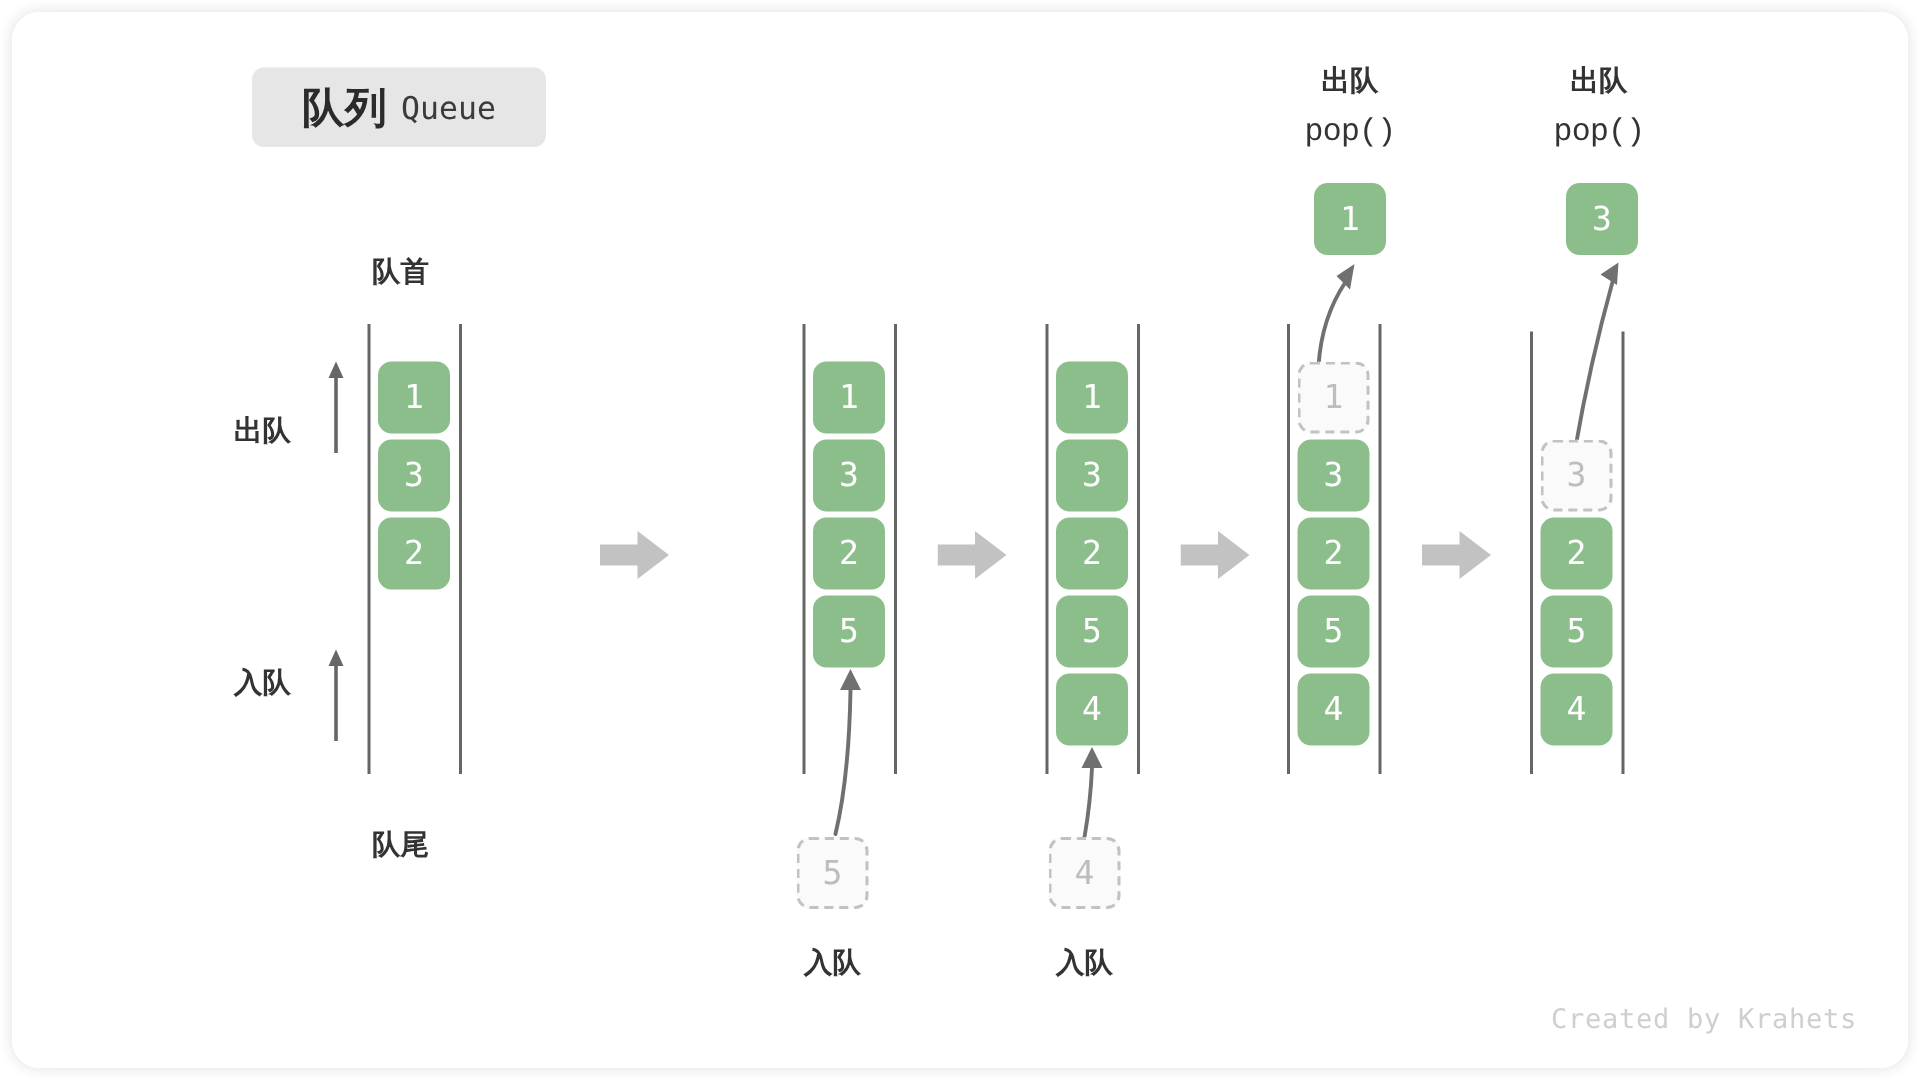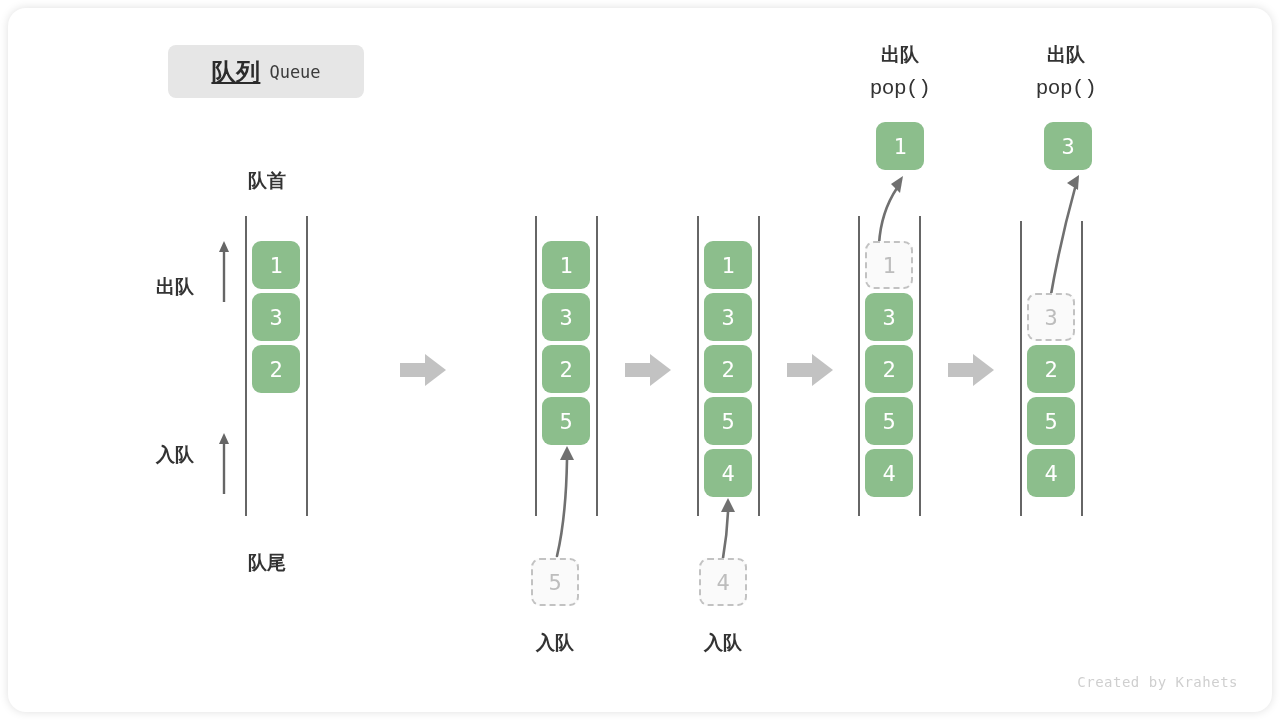--- a/index.html
+++ b/index.html
@@ -32,29 +32,28 @@
     width: 196px;
     height: 53px;
     background: #e6e6e6;
     border-radius: 8px;
     display: flex;
     align-items: center;
     justify-content: center;
     gap: 9px;
   }
   #title-badge .cn {
-    font-size: 24px;
+    font-size: 28px;
     font-weight: bold;
     color: #2b2b2b;
     letter-spacing: 0.5px;
-    text-decoration: underline;
   }
   #title-badge .en {
     font-family: "DejaVu Sans Mono", "Liberation Mono", monospace;
-    font-size: 17px;
+    font-size: 21px;
     color: #3b3b3b;
   }
 
   
   .cn-bold {
     font-size: 19px;
     font-weight: bold;
     color: #333333;
     white-space: nowrap;
   }
@@ -111,21 +110,21 @@
   .step-arrow { width: 46px; height: 34px; }
 
   
   .op-arrow { overflow: visible; }
 
   
   #credit {
     right: 34px;
     bottom: 22px;
     font-family: "DejaVu Sans Mono", "Liberation Mono", monospace;
-    font-size: 14px;
+    font-size: 18px;
     color: #cfcfcf;
     letter-spacing: 0.5px;
     white-space: nowrap;
   }
 </style>
 </head>
 <body>
 
 <div id="canvas">
 

